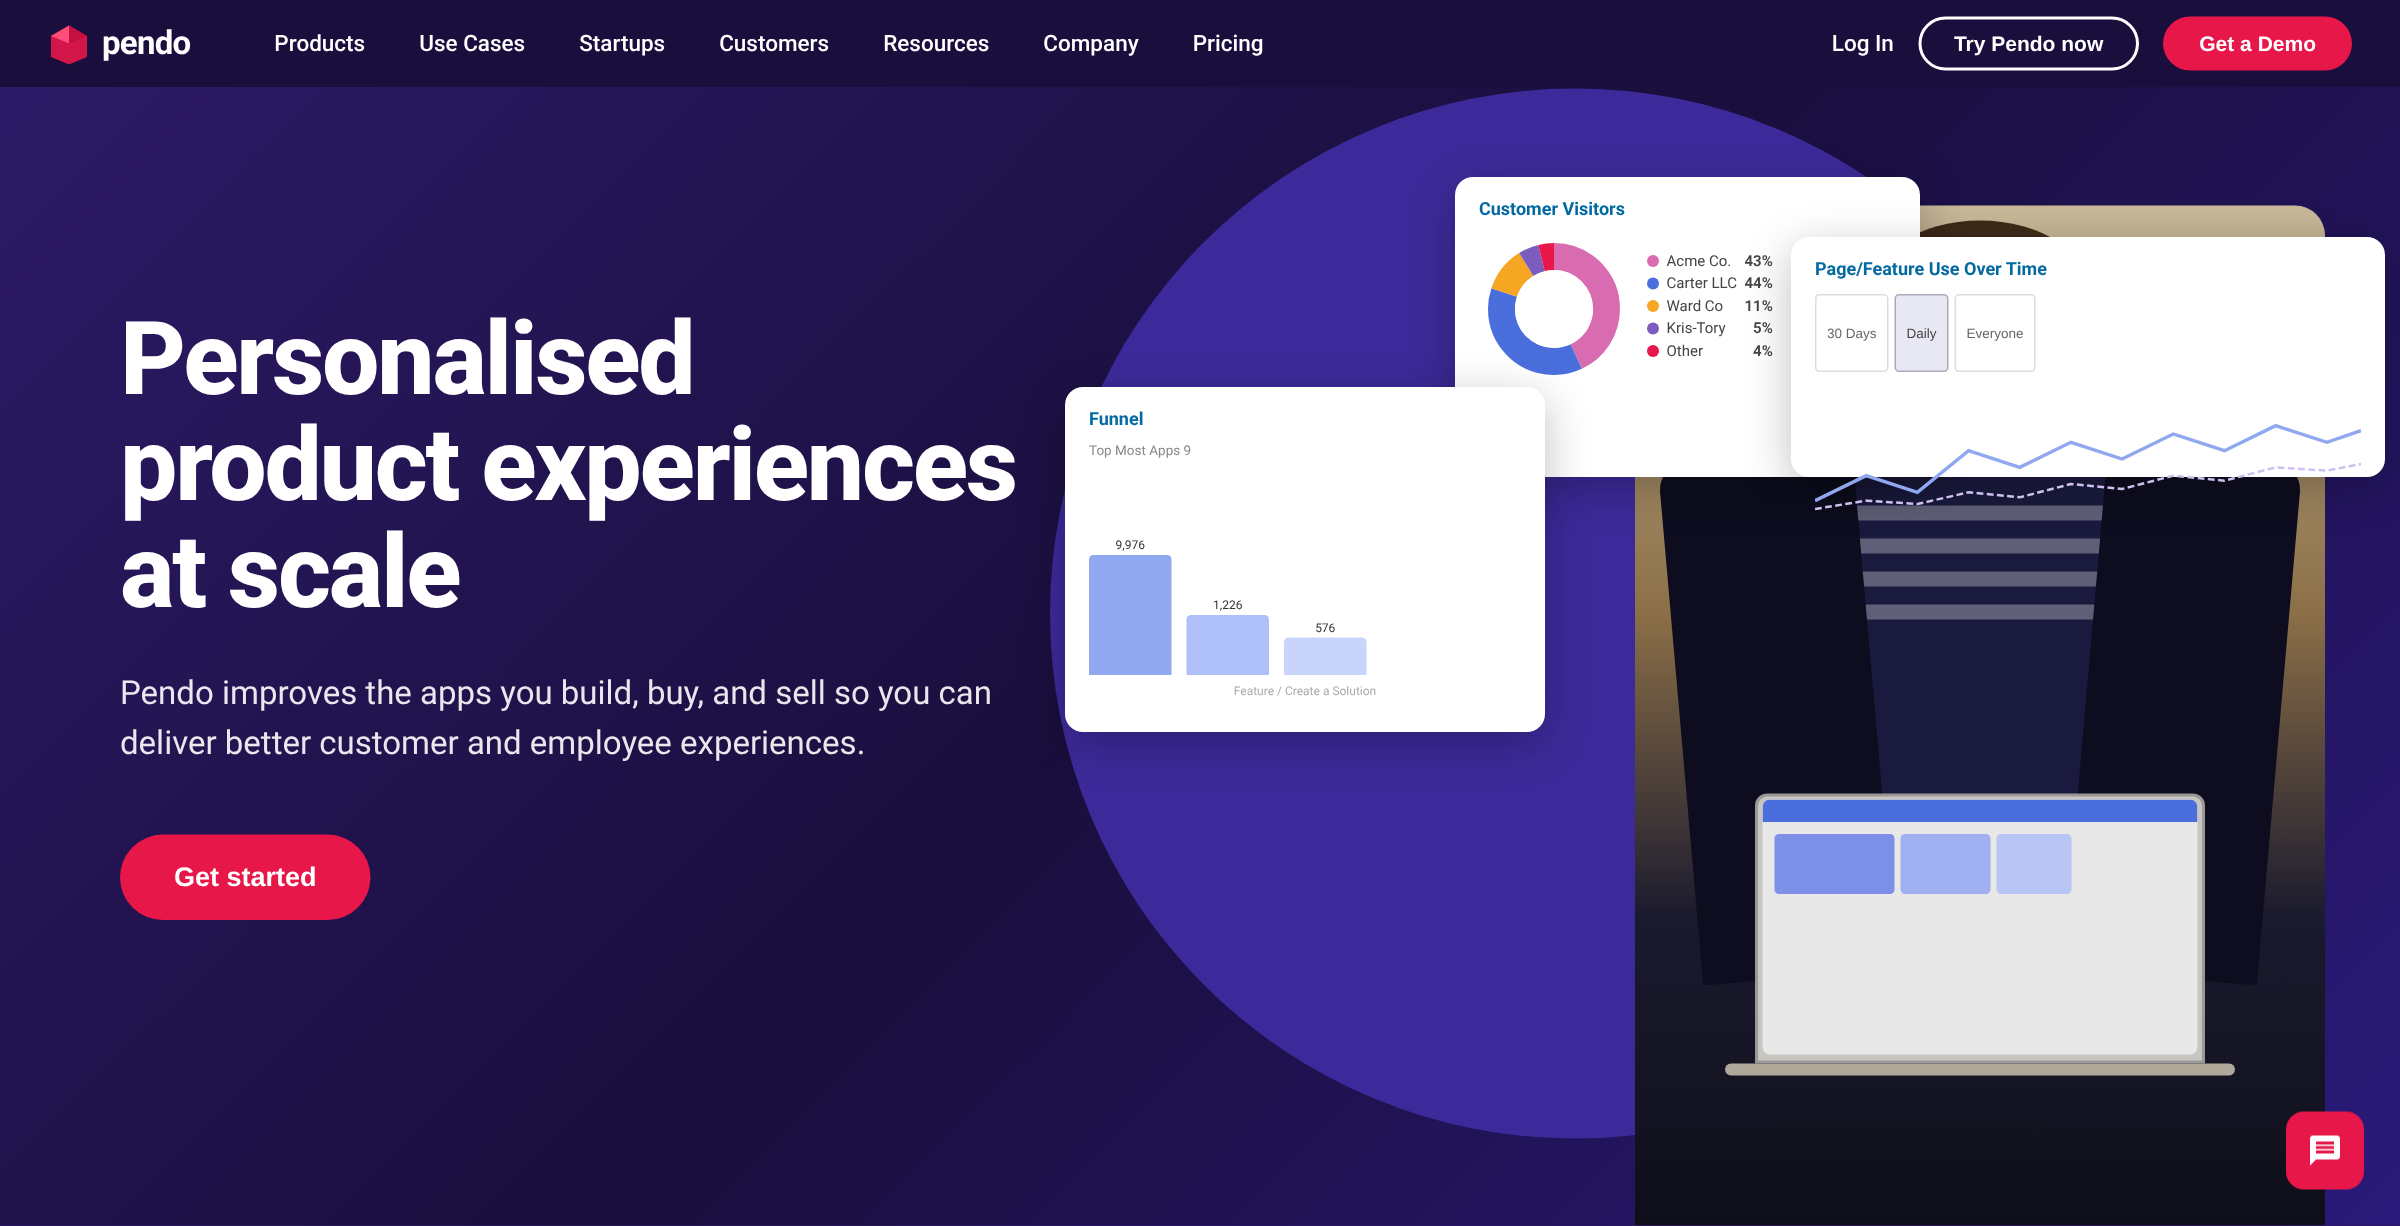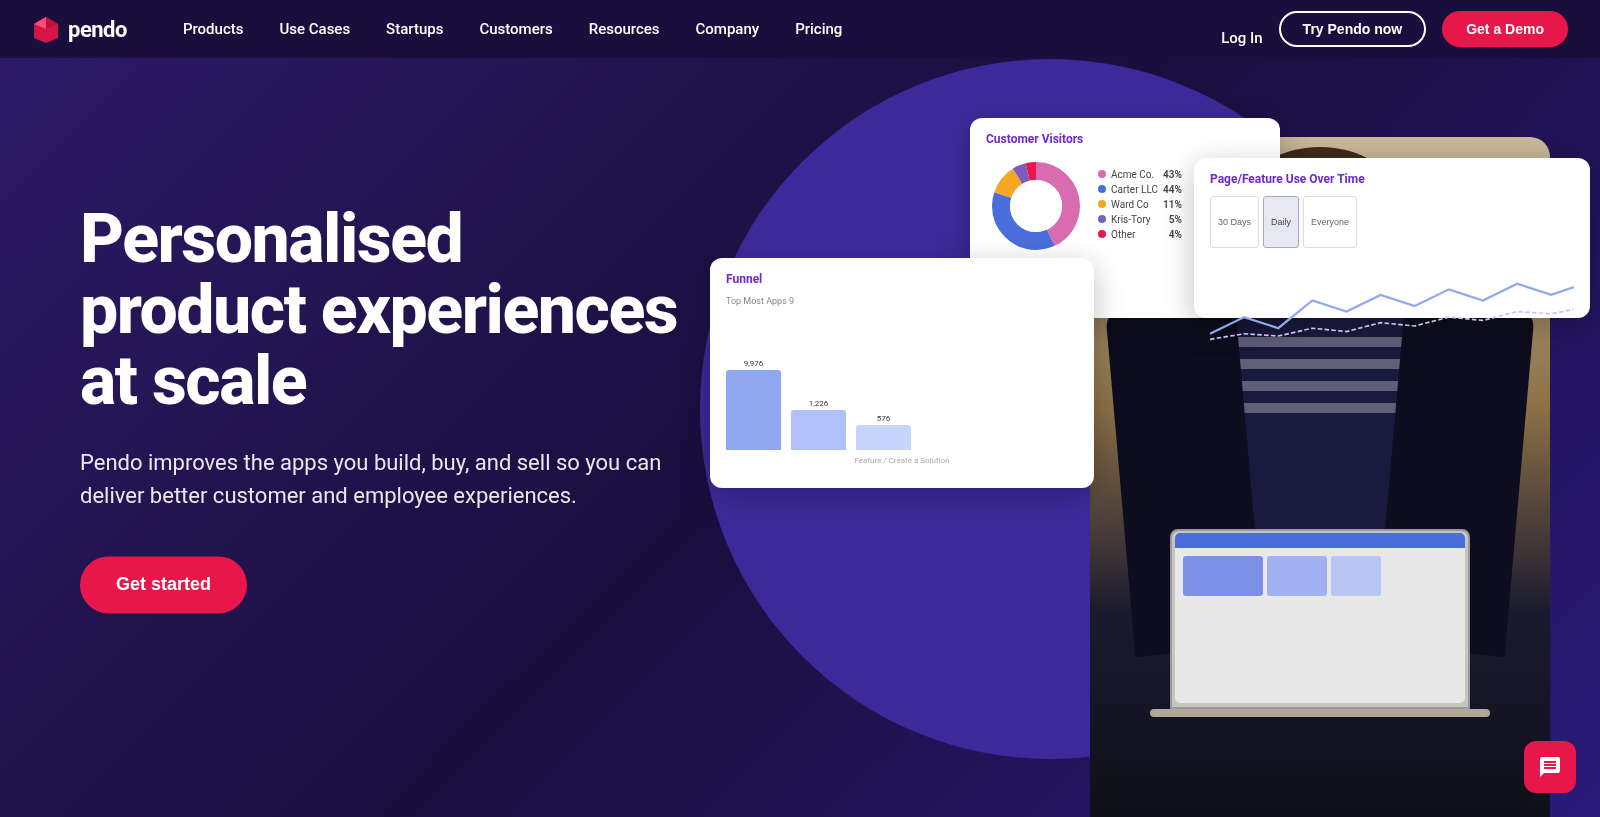--- a/index.html
+++ b/index.html
@@ -58,21 +58,21 @@
       font-weight: 500;
       padding: 8px 16px;
       text-decoration: none;
       cursor: pointer;
       border-radius: 6px;
       transition: background 0.2s;
     }
 
     .nav-right {
       display: flex;
-      align-items: flex-end;
+      align-items: center;
       gap: 16px;
     }
 
     .nav-login {
       color: white;
       font-size: 15px;
       font-weight: 500;
       cursor: pointer;
       text-decoration: none;
     }
@@ -182,35 +182,35 @@
     .card-customer-visitors {
       top: 60px;
       right: 320px;
       width: 310px;
       height: 200px;
     }
 
     .card-funnel {
       top: 200px;
       left: 10px;
-      width: 384px;
+      width: 320px;
       height: 230px;
     }
 
     .card-page-feature {
       top: 100px;
       right: 10px;
       width: 396px;
       height: 160px;
     }
 
     .card-title {
       font-size: 12px;
       font-weight: 700;
-      color: #6d28d9;
+      color: #0369a1;
       margin-bottom: 10px;
     }
 
     
     .donut-container {
       display: flex;
       align-items: center;
       gap: 12px;
     }
 

